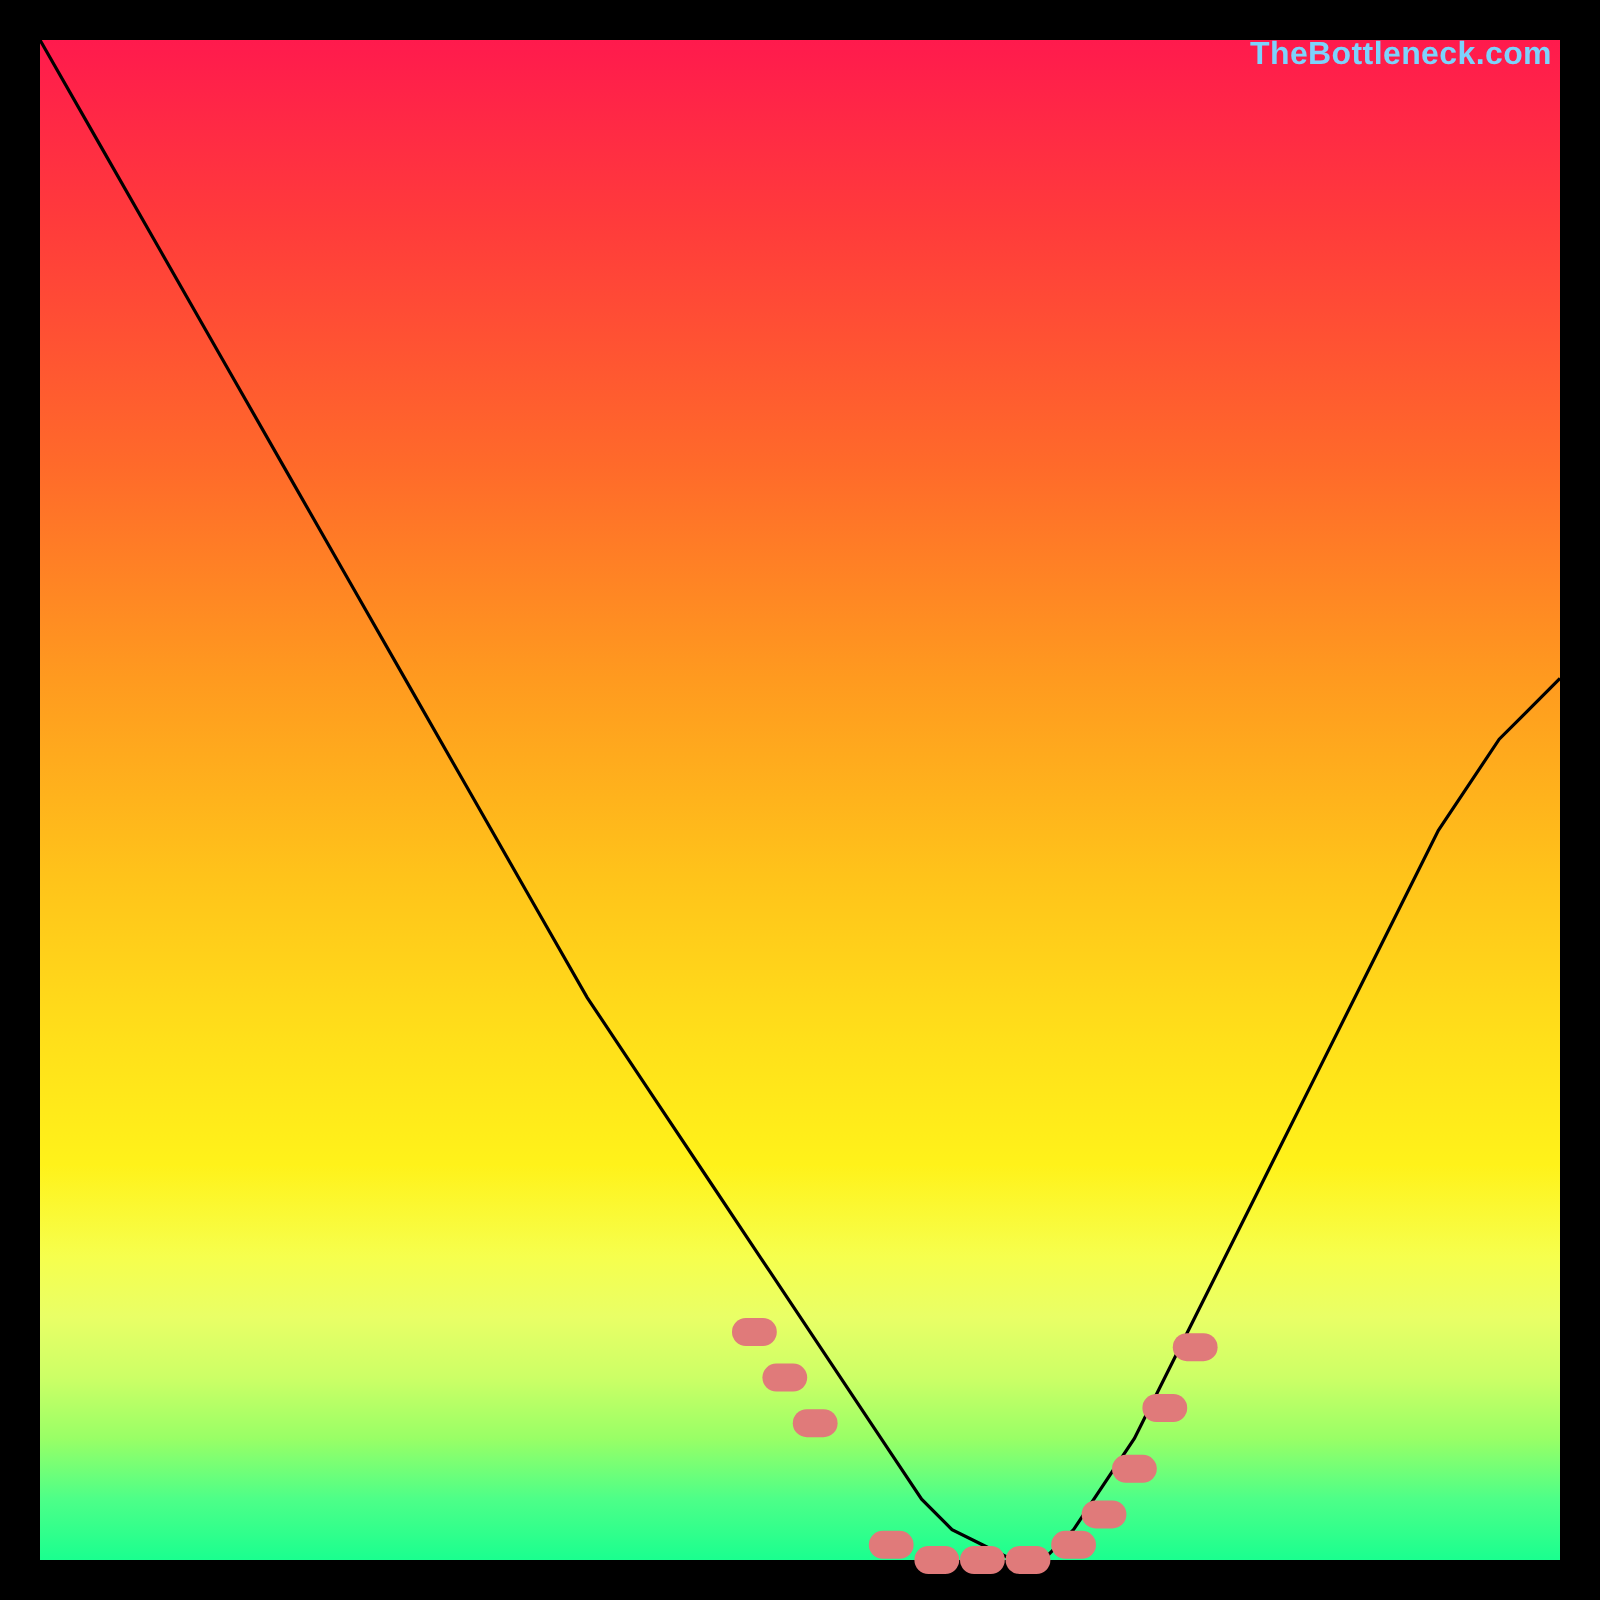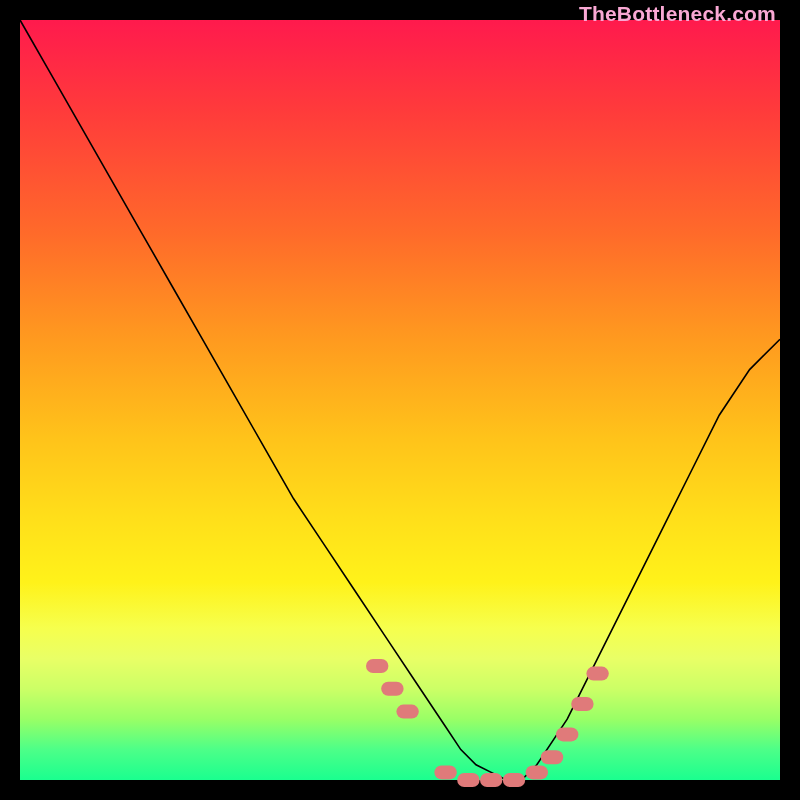--- a/index.html
+++ b/index.html
@@ -37,26 +37,26 @@
       #f6ff4d 80%,
       #e9ff66 84%,
       #ccff66 88%,
       #99ff66 92%,
       #4dff88 96%,
       #1aff8f 100%
     );
   }
   .watermark {
     position: absolute;
-    top: 2px;
+    top: 19px;
     right: 24px;
     font-family: Arial, Helvetica, sans-serif;
-    font-size: 21px;
+    font-size: 16px;
     font-weight: 600;
-    color: #f9a8d4;
+    color: #7dd3fc;
     letter-spacing: 0.2px;
     user-select: none;
   }
   svg.curve {
     position: absolute;
     left: 0;
     top: 0;
     width: 760px;
     height: 760px;
     overflow: visible;

